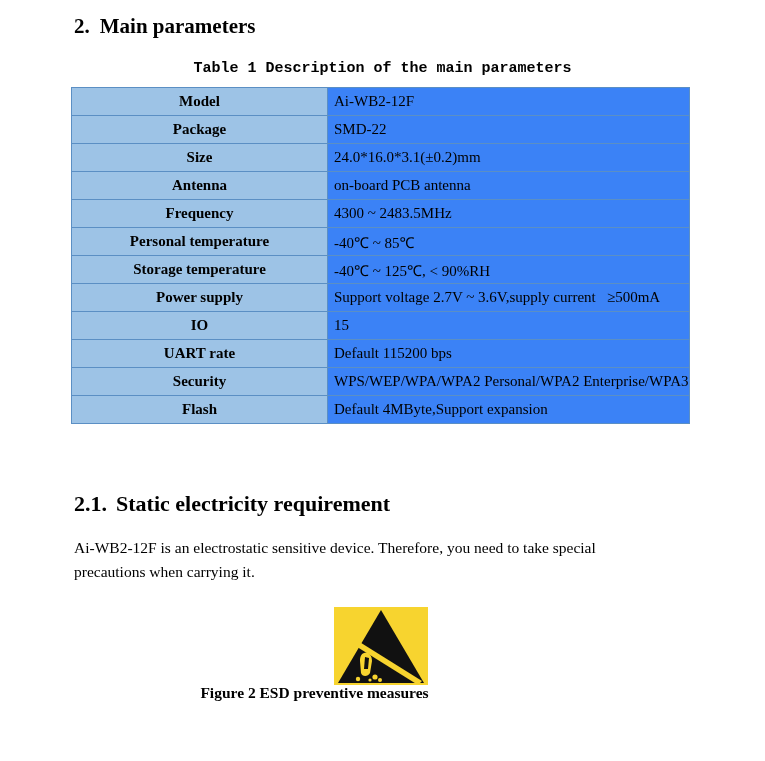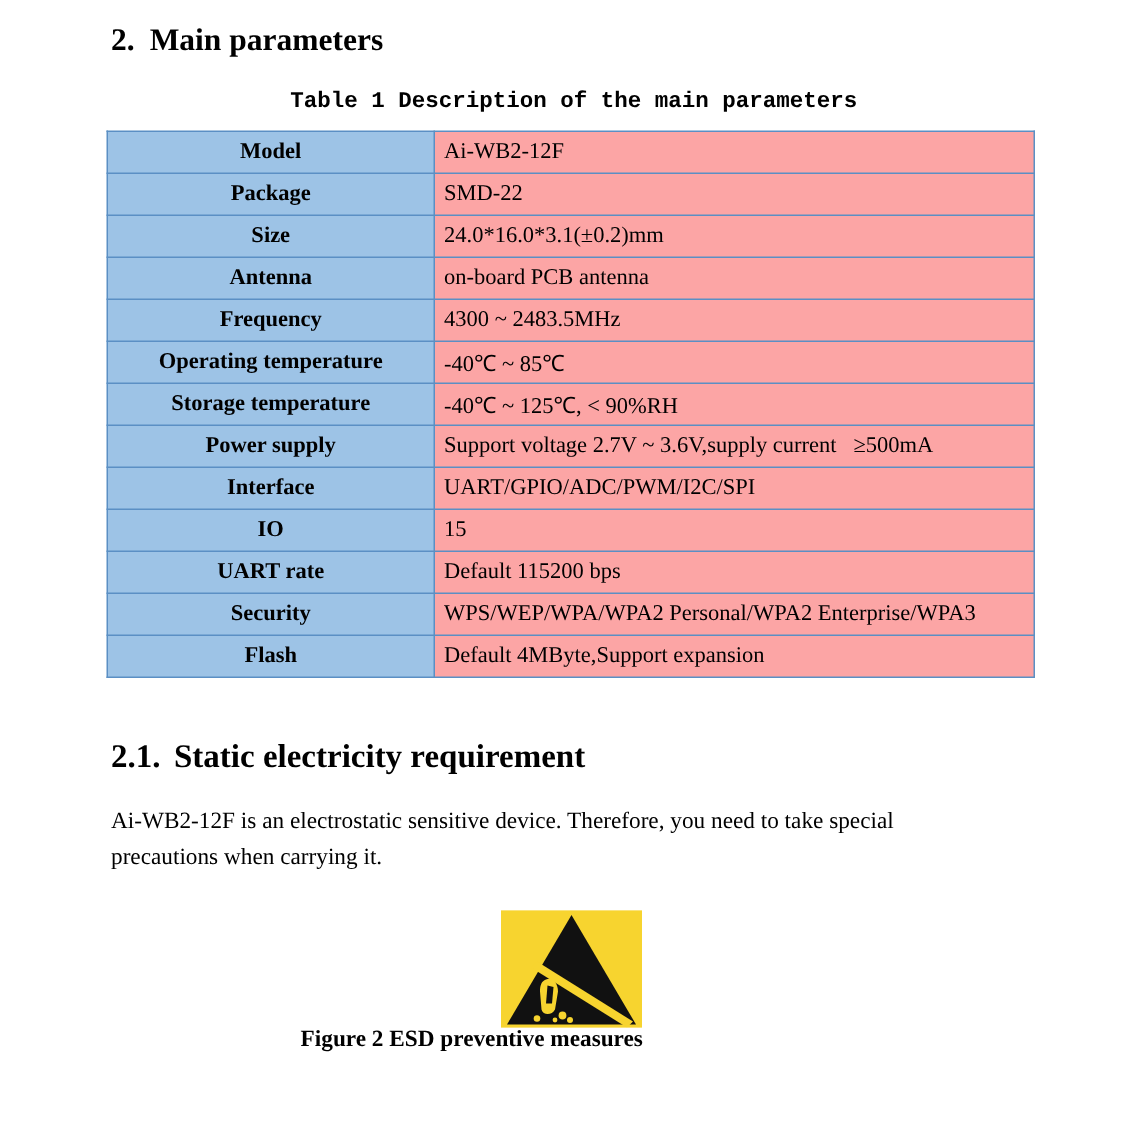--- a/index.html
+++ b/index.html
@@ -21,24 +21,24 @@
   table.params {
     position: absolute; left: 71px; top: 87px;
     width: 619px; border-collapse: collapse;
     font-size: 15px;
   }
   table.params td {
     border: 1px solid #5b8fc4;
     height: 28px; padding: 0; box-sizing: border-box;
   }
   table.params td.k {
-    width: 218px; background: #9dc3e6; text-align: center; font-weight: bold;
+    width: 256px; background: #9dc3e6; text-align: center; font-weight: bold;
   }
   table.params td.v {
-    background: #fca5a5; text-align: left; padding-left: 6px;
+    background: #3b82f6; text-align: left; padding-left: 6px;
   }
   .h2 {
     position: absolute; left: 74px; top: 491px;
     font-size: 22px; font-weight: bold; margin: 0;
   }
   .h2 .num { margin-right: 9px; }
   .para {
     position: absolute; left: 74px; top: 536px; width: 560px;
     font-size: 15.5px; line-height: 24px; margin: 0;
   }
@@ -78,34 +78,30 @@
       </tr>
     <tr>
         <td class="k">Antenna</td>
         <td class="v">on-board PCB antenna</td>
       </tr>
     <tr>
         <td class="k">Frequency</td>
         <td class="v">4300 ~ 2483.5MHz</td>
       </tr>
     <tr>
-        <td class="k">Operating temperature</td>
+        <td class="k">Personal temperature</td>
         <td class="v">-40℃ ~ 85℃</td>
       </tr>
     <tr>
         <td class="k">Storage temperature</td>
         <td class="v">-40℃ ~ 125℃, &lt; 90%RH</td>
       </tr>
     <tr>
         <td class="k">Power supply</td>
         <td class="v" style="white-space:pre">Support voltage 2.7V ~ 3.6V,supply current   ≥500mA</td>
-      </tr>
-    <tr>
-        <td class="k">Interface</td>
-        <td class="v">UART/GPIO/ADC/PWM/I2C/SPI</td>
       </tr>
     <tr>
         <td class="k">IO</td>
         <td class="v">15</td>
       </tr>
     <tr>
         <td class="k">UART rate</td>
         <td class="v">Default 115200 bps</td>
       </tr>
     <tr>

